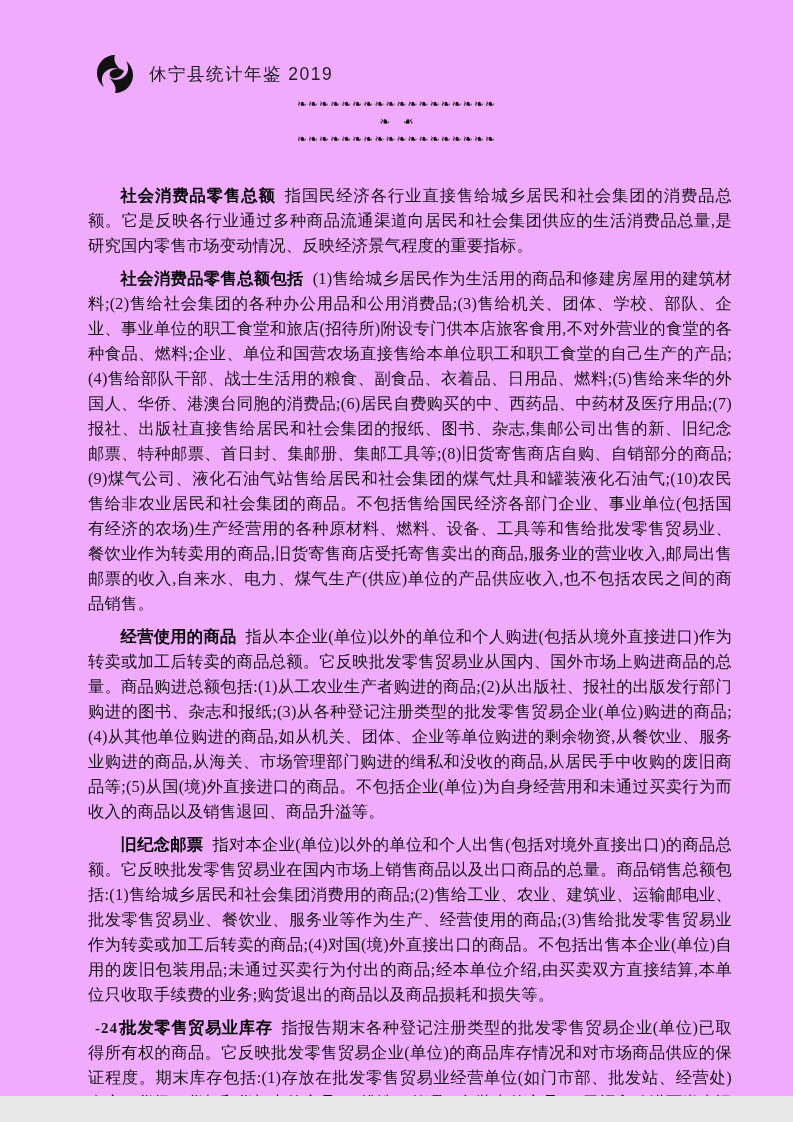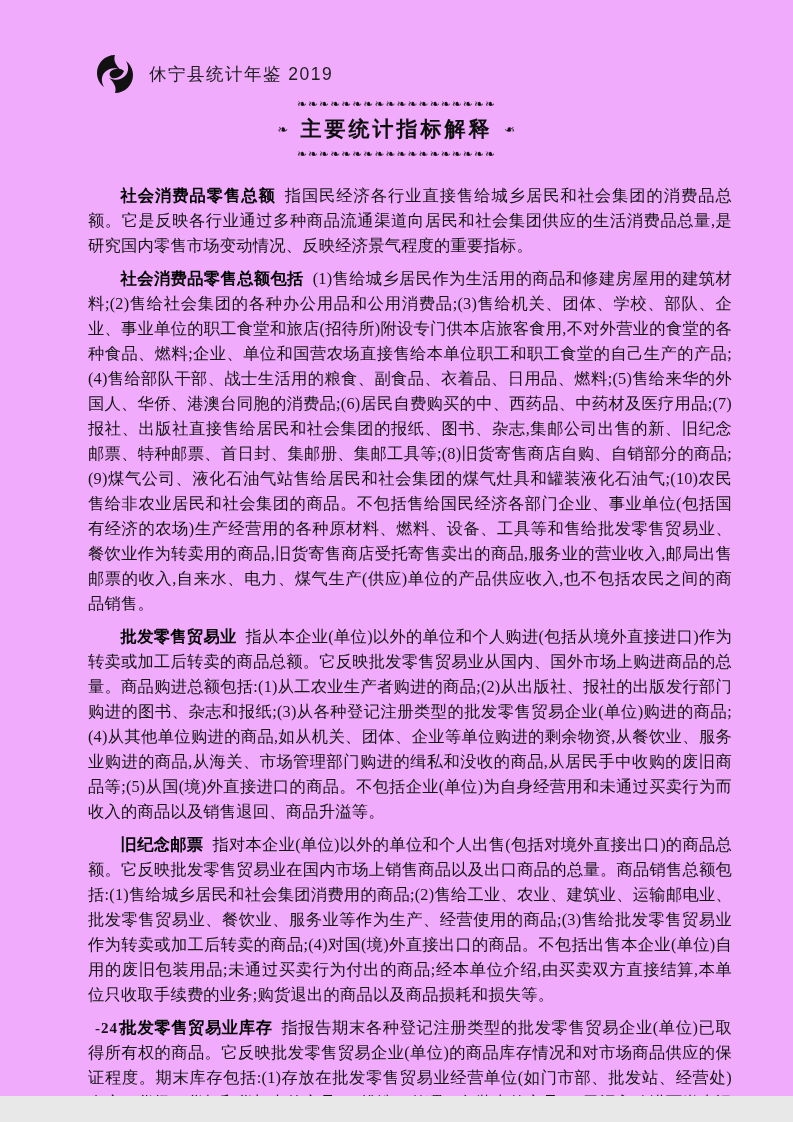--- a/index.html
+++ b/index.html
@@ -84,40 +84,39 @@
         <path fill="#111" d="M17 17 C21 14 27 14 30 17 C28 22 23 25 18 24 C15 22 15 19 17 17 Z"></path>
       </svg>
     </span>
     <span class="yearbook-title">休宁县统计年鉴 2019</span>
   </div>
 
   <div class="title-box">
     <div class="orn-row">❧❧❧❧❧❧❧❧❧❧❧❧❧❧❧❧❧❧</div>
     <div class="title-mid">
       <span class="orn-side">❧</span>
-      <h1 class="main-title">主要统计指标解释</h1>
       <span class="orn-side flip">❧</span>
     </div>
     <div class="orn-row">❧❧❧❧❧❧❧❧❧❧❧❧❧❧❧❧❧❧</div>
   </div>
 
   <main class="body-text">
 
     <div id="para-container">
       <p class="para">
         <b class="term">社会消费品零售总额</b><span class="ptext">指国民经济各行业直接售给城乡居民和社会集团的消费品总额。它是反映各行业通过多种商品流通渠道向居民和社会集团供应的生活消费品总量,是研究国内零售市场变动情况、反映经济景气程度的重要指标。</span>
       </p>
 
       <p class="para">
         <b class="term">社会消费品零售总额包括</b><span class="ptext">(1)售给城乡居民作为生活用的商品和修建房屋用的建筑材料;(2)售给社会集团的各种办公用品和公用消费品;(3)售给机关、团体、学校、部队、企业、事业单位的职工食堂和旅店(招待所)附设专门供本店旅客食用,不对外营业的食堂的各种食品、燃料;企业、单位和国营农场直接售给本单位职工和职工食堂的自己生产的产品;(4)售给部队干部、战士生活用的粮食、副食品、衣着品、日用品、燃料;(5)售给来华的外国人、华侨、港澳台同胞的消费品;(6)居民自费购买的中、西药品、中药材及医疗用品;(7)报社、出版社直接售给居民和社会集团的报纸、图书、杂志,集邮公司出售的新、旧纪念邮票、特种邮票、首日封、集邮册、集邮工具等;(8)旧货寄售商店自购、自销部分的商品;(9)煤气公司、液化石油气站售给居民和社会集团的煤气灶具和罐装液化石油气;(10)农民售给非农业居民和社会集团的商品。不包括售给国民经济各部门企业、事业单位(包括国有经济的农场)生产经营用的各种原材料、燃料、设备、工具等和售给批发零售贸易业、餐饮业作为转卖用的商品,旧货寄售商店受托寄售卖出的商品,服务业的营业收入,邮局出售邮票的收入,自来水、电力、煤气生产(供应)单位的产品供应收入,也不包括农民之间的商品销售。</span>
       </p>
 
 
       <p class="para">
-        <b class="term">批发零售贸易业</b><span class="ptext">指从本企业(单位)以外的单位和个人购进(包括从境外直接进口)作为转卖或加工后转卖的商品总额。它反映批发零售贸易业从国内、国外市场上购进商品的总量。商品购进总额包括:(1)从工农业生产者购进的商品;(2)从出版社、报社的出版发行部门购进的图书、杂志和报纸;(3)从各种登记注册类型的批发零售贸易企业(单位)购进的商品;(4)从其他单位购进的商品,如从机关、团体、企业等单位购进的剩余物资,从餐饮业、服务业购进的商品,从海关、市场管理部门购进的缉私和没收的商品,从居民手中收购的废旧商品等;(5)从国(境)外直接进口的商品。不包括企业(单位)为自身经营用和未通过买卖行为而收入的商品以及销售退回、商品升溢等。</span>
+        <b class="term">经营使用的商品</b><span class="ptext">指从本企业(单位)以外的单位和个人购进(包括从境外直接进口)作为转卖或加工后转卖的商品总额。它反映批发零售贸易业从国内、国外市场上购进商品的总量。商品购进总额包括:(1)从工农业生产者购进的商品;(2)从出版社、报社的出版发行部门购进的图书、杂志和报纸;(3)从各种登记注册类型的批发零售贸易企业(单位)购进的商品;(4)从其他单位购进的商品,如从机关、团体、企业等单位购进的剩余物资,从餐饮业、服务业购进的商品,从海关、市场管理部门购进的缉私和没收的商品,从居民手中收购的废旧商品等;(5)从国(境)外直接进口的商品。不包括企业(单位)为自身经营用和未通过买卖行为而收入的商品以及销售退回、商品升溢等。</span>
       </p>
 
       <p class="para">
         <b class="term">旧纪念邮票</b><span class="ptext">指对本企业(单位)以外的单位和个人出售(包括对境外直接出口)的商品总额。它反映批发零售贸易业在国内市场上销售商品以及出口商品的总量。商品销售总额包括:(1)售给城乡居民和社会集团消费用的商品;(2)售给工业、农业、建筑业、运输邮电业、批发零售贸易业、餐饮业、服务业等作为生产、经营使用的商品;(3)售给批发零售贸易业作为转卖或加工后转卖的商品;(4)对国(境)外直接出口的商品。不包括出售本企业(单位)自用的废旧包装用品;未通过买卖行为付出的商品;经本单位介绍,由买卖双方直接结算,本单位只收取手续费的业务;购货退出的商品以及商品损耗和损失等。</span>
       </p>
 
       <p class="para">
         <b class="term">批发零售贸易业库存</b><span class="ptext">指报告期末各种登记注册类型的批发零售贸易企业(单位)已取得所有权的商品。它反映批发零售贸易企业(单位)的商品库存情况和对市场商品供应的保证程度。期末库存包括:(1)存放在批发零售贸易业经营单位(如门市部、批发站、经营处)仓库、货场、货柜和货架中的商品;(2)挑选、整理、包装中的商品;(3)已记入购进而尚未运到本单位的商品,即发货单或银行承兑凭证已到而货未到的部分;(4)寄放他处的商品、如因购货方拒绝承付而暂时存放在购货方的商品和已办完加工成品收回手续而未提回的商品;(5)委托其他单位代销(未作销售或调出)尚未售出的商品;(6)代其他单位购进尚未交付的商品。不包括所有权不属于本单位的商品、拨付除批发零售贸易业以外的其他行业所属独立核算加工厂等加工生产尚未收回成品的商品、代国家物资储备部门保管的商品等。</span>
       </p>
 

